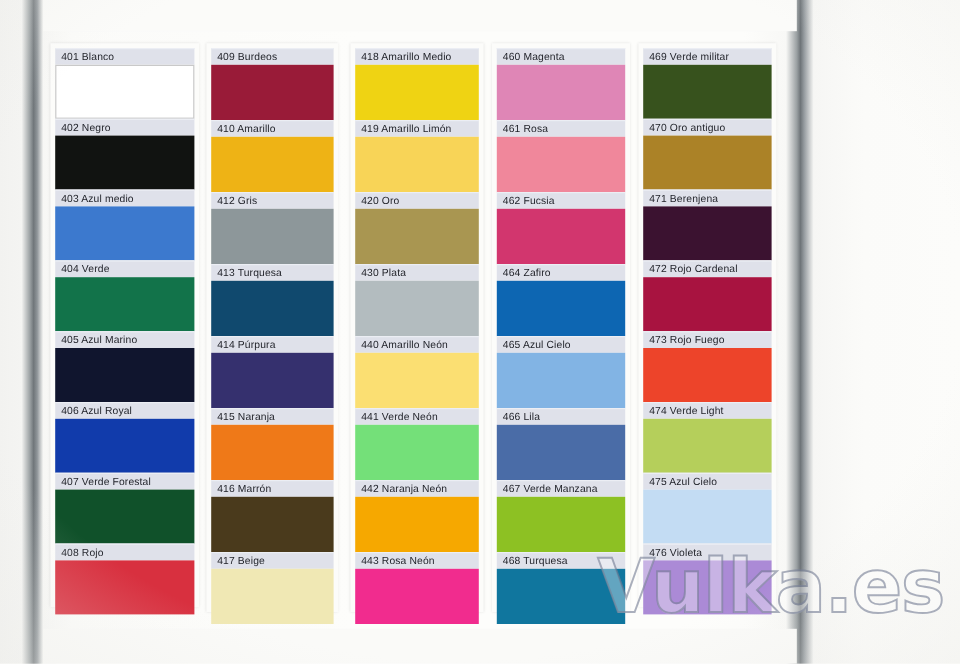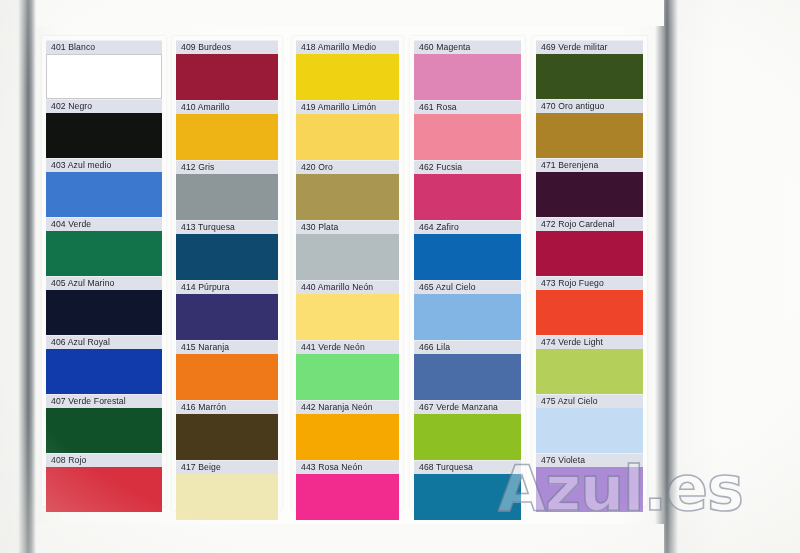--- a/index.html
+++ b/index.html
@@ -296,13 +296,13 @@
       </div>
       <div class="cell">
         <div class="label">476 Violeta</div>
         <div class="swatch" style="background: rgb(171, 138, 214);"></div>
       </div>
     </div>
 </div>
 
 <div id="scan-vignette"></div>
 
-<div id="watermark">Azul.es</div>
+<div id="watermark">Vulka.es</div>
 
 </body></html>

